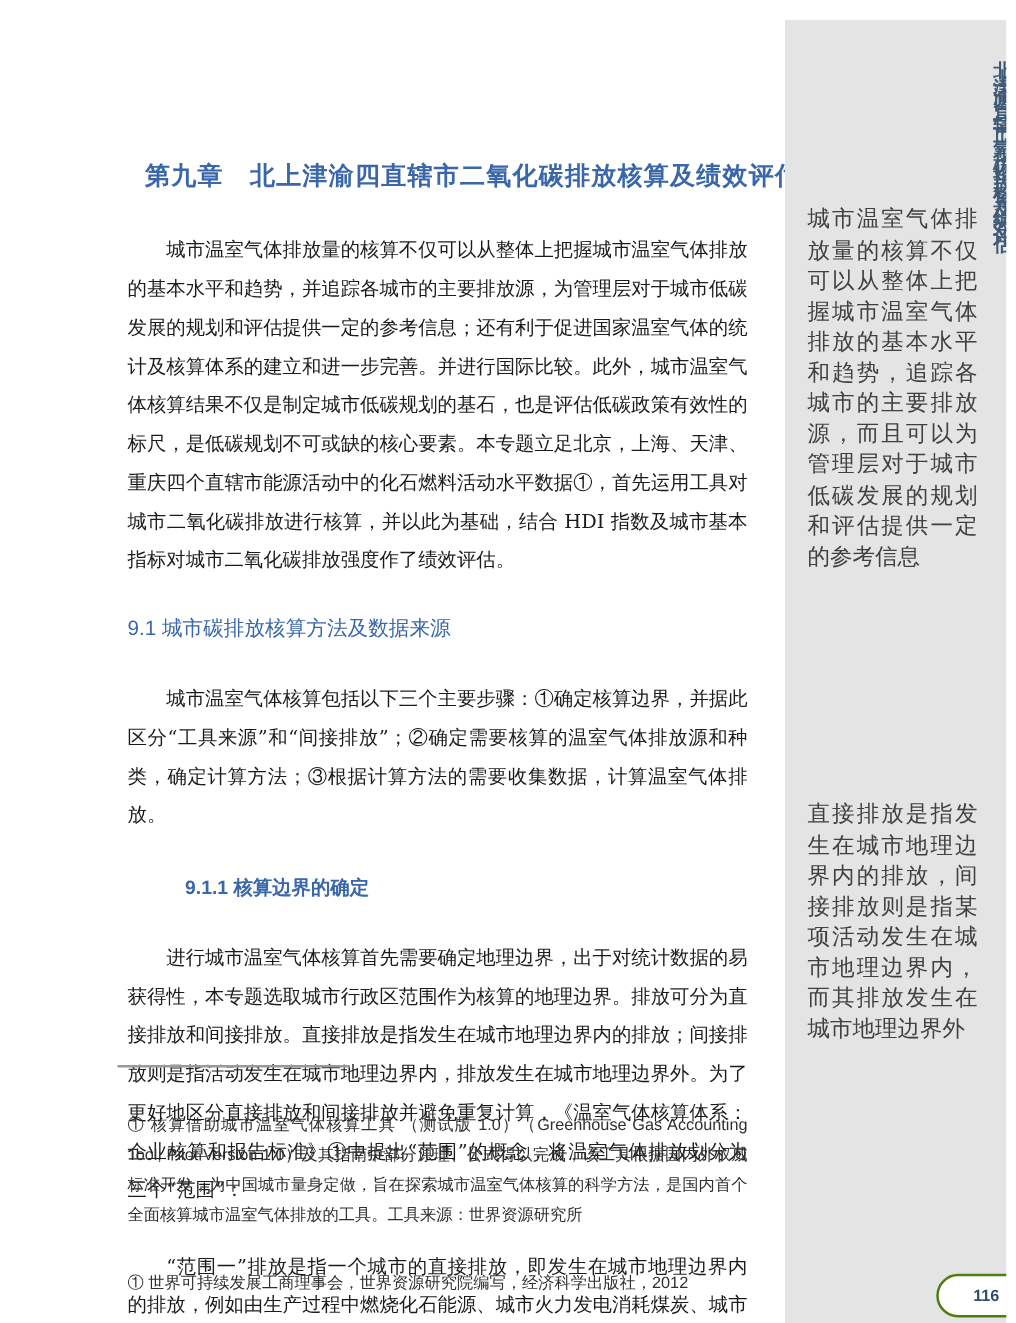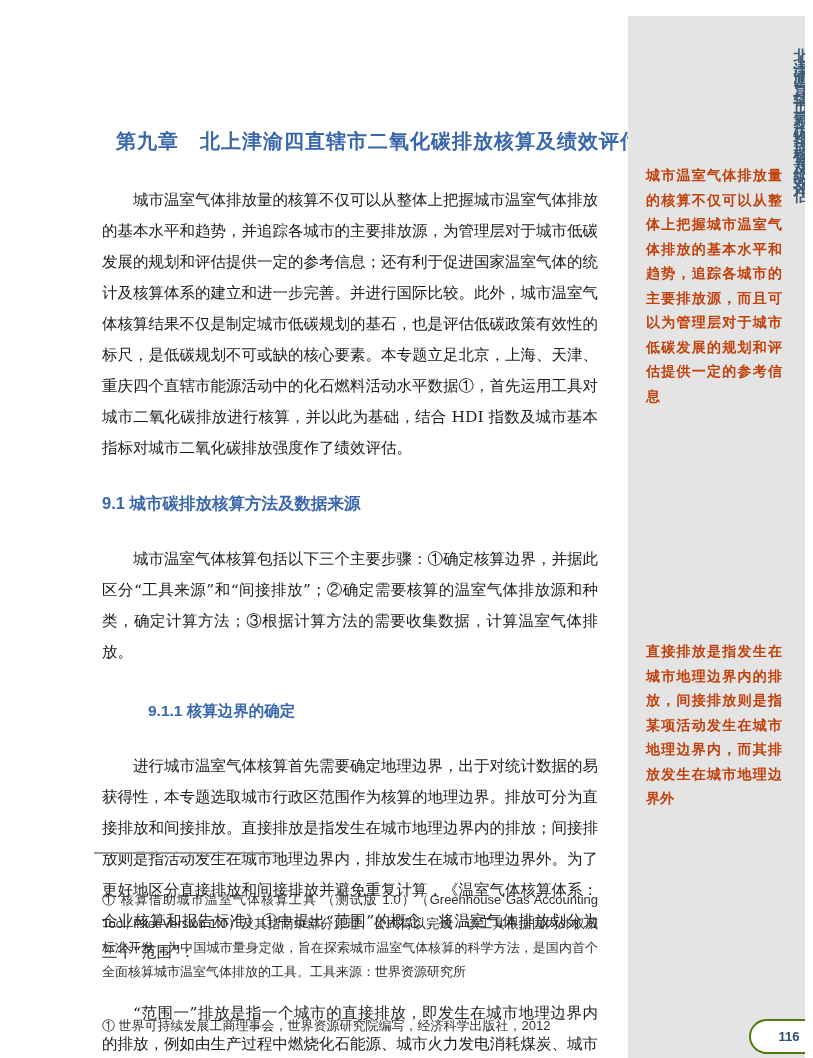--- a/index.html
+++ b/index.html
@@ -17,21 +17,21 @@
     font-size:20px; line-height:27px; font-weight:bold;
     color:#3a67ab; letter-spacing:1px; white-space:nowrap;
   }
   p.body-para {
     margin-top:14px; font-size:15.5px; line-height:31px;
     color:#1b1b1b; text-align:justify; text-indent:2em;
   }
   .section-heading {
     margin-top:12px;
     font-family:"Liberation Sans", sans-serif;
-    font-size:16.5px; line-height:22px; font-weight:bold; color:#3a67ab;
+    font-size:16.5px; line-height:22px; font-weight:normal; color:#3a67ab;
   }
   .subsection-heading {
     margin:16px 0 0 46px;
     font-family:"Liberation Sans", sans-serif;
     font-size:15.5px; line-height:21px; font-weight:bold; color:#3a67ab;
   }
   
   .footnotes { position:absolute; left:70px; top:828px; width:528px; }
   .fn-divider { width:186px; height:0; border-top:2px solid #9a9a9a; margin-bottom:10px; }
   p.footnote {
@@ -40,22 +40,22 @@
   }
   p.footnote + p.footnote { margin-top:14px; }
   
   .sidebar {
     position:absolute; left:612px; top:0; width:201px; height:1058px;
     background:#e4e4e4;
   }
   .margin-note {
     position:absolute; left:10px; width:152px;
     font-family:"Liberation Sans", sans-serif;
-    font-size:14px; font-weight:bold; line-height:24.5px;
-    color:#c2410c; text-align:justify;
+    font-size:18px; font-weight:normal; line-height:24.5px;
+    color:#404040; text-align:justify;
   }
   .note-1 { top:139px; }
   .note-2 { top:596px;margin-top:19px; }
   .vertical-title {
     position:absolute; right:11px; top:12px; height:480px;
     writing-mode:vertical-rl; text-orientation:upright;
     font-family:"Liberation Sans", sans-serif;
     font-size:15px; font-weight:bold; letter-spacing:7px;
     color:#3e5a78;
   }

